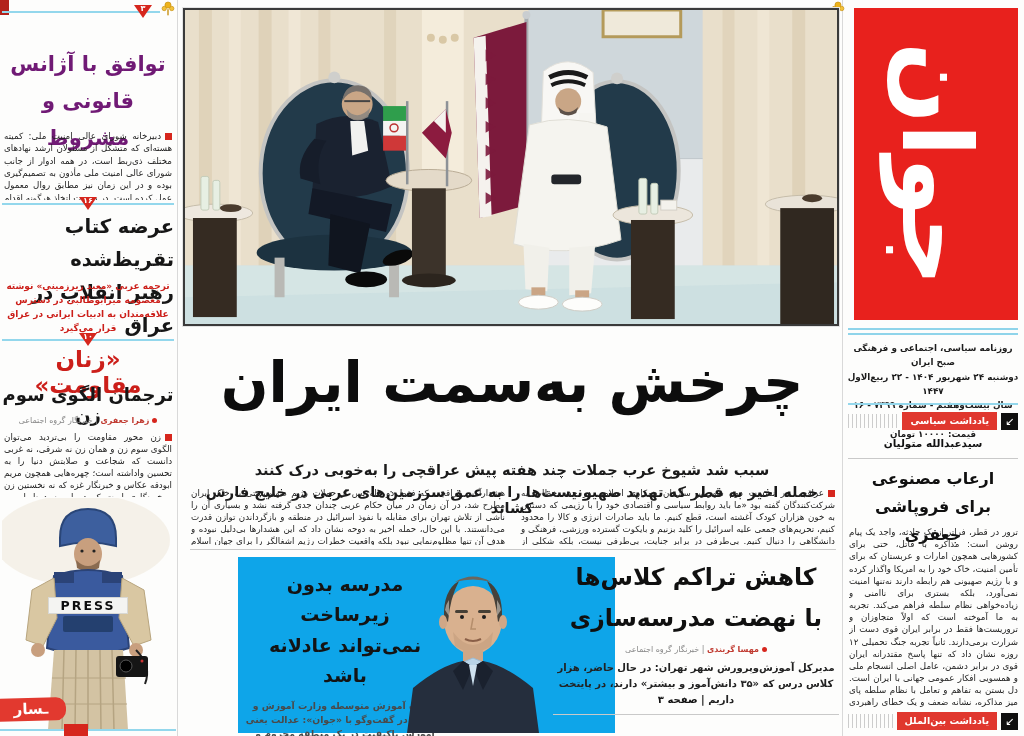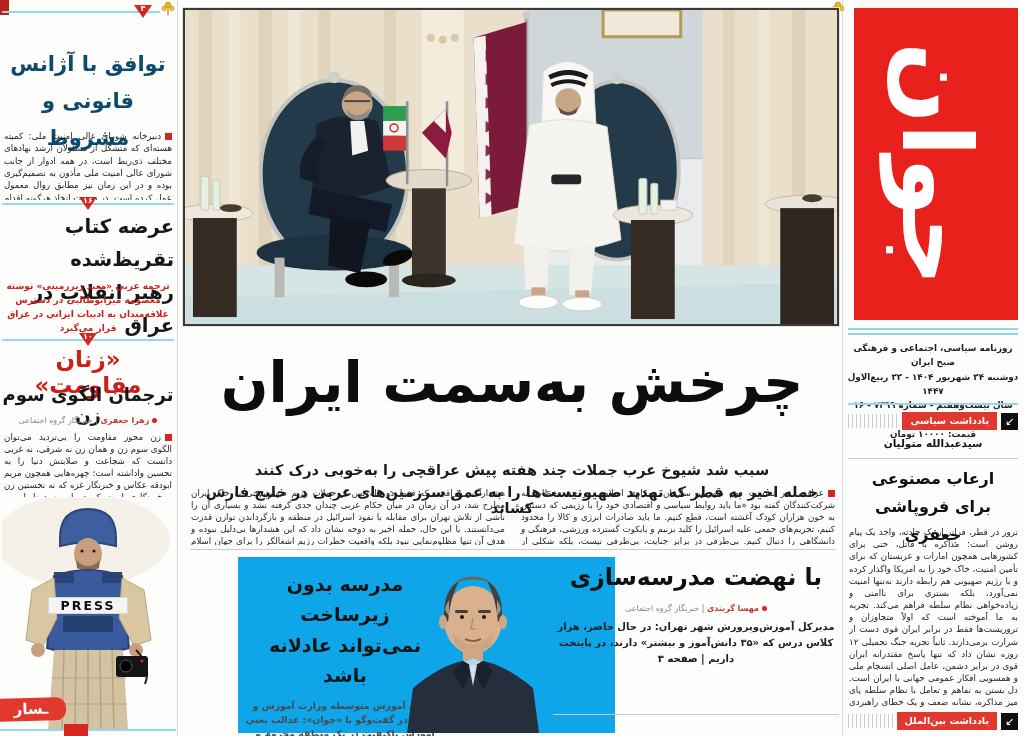--- a/index.html
+++ b/index.html
@@ -13,21 +13,21 @@
   .rule-cyan { position:absolute; height:2px; background:#93d7ec; }
   .rule-gray { position:absolute; height:1px; background:#c9c9c9; }
   .tri { position:absolute; width:0; height:0; border-left:9px solid transparent; border-right:9px solid transparent; border-top:13px solid #d6261d; }
   .tri-num { position:absolute; left:-9px; top:-14px; width:18px; text-align:center; color:#fff; font-size:8px; font-weight:bold; }
   .flower { position:absolute; width:14px; height:15px; }
   .bullet { display:inline-block; width:7px; height:7px; background:#d6261d; margin-left:4px; vertical-align:middle; }
   .pageref { font-weight:bold; color:#111; }
 
   
   .edge-mark { left:0; top:0; width:9px; height:15px; background:#b3221b; }
-  .lc-head-red { left:2px; top:46px; width:172px; text-align:center; color:#0c4a6e; font-weight:bold; font-size:21px; line-height:1.75; }
+  .lc-head-red { left:2px; top:46px; width:172px; text-align:center; color:#701a75; font-weight:bold; font-size:21px; line-height:1.75; }
   .lc-body { left:4px; top:130px; width:168px; font-size:8.7px; line-height:1.42; text-align:justify; text-align-last:right; color:#222; height:70px; overflow:hidden; }
   .lc-head-blk { left:2px; top:210px; width:172px; color:#161616; font-weight:bold; font-size:19.5px; line-height:1.7; }
   .lc-deck-red { left:6px; top:280px; width:164px; text-align:center; color:#cc1f1a; font-weight:bold; font-size:9px; line-height:1.55; }
   .lc-women-red { left:2px; top:346px; width:172px; text-align:center; color:#cc1f1a; font-weight:bold; font-size:23px; }
   .lc-women-blk { left:2px; top:384px; width:172px; text-align:center; color:#161616; font-weight:bold; font-size:18px; }
   .byline { text-align:center; font-size:8px; color:#888; }
   .byline .dot { display:inline-block; width:5px; height:5px; border-radius:50%; background:#d6261d; margin-left:3px; vertical-align:middle; }
   .byline .nm { color:#c03a30; font-weight:bold; }
   .lc-byline { left:2px; top:416px; width:172px; }
   .lc-women-body { left:4px; top:431px; width:168px; font-size:8.7px; line-height:1.38; text-align:justify; text-align-last:right; color:#222; height:66px; overflow:hidden; }
@@ -314,20 +314,21 @@
     <rect x="70" y="92" width="20" height="15" fill="#cfa787"></rect>
     <path d="M56,110 L80,100 104,110 97,121 80,109 63,121 Z" fill="#b9d4e8" stroke="#9cbcd6"></path>
     <path d="M14,175 L20,130 Q48,107 70,103 L80,109 90,103 Q112,107 140,130 L146,175 Z" fill="#252e3d"></path>
     <path d="M70,103 L80,109 70,132 60,113 Z" fill="#1a212e"></path>
     <path d="M90,103 L80,109 90,132 100,113 Z" fill="#1a212e"></path>
     <path d="M76,107 L84,107 80,128 Z" fill="#cfe2f0"></path>
   </svg>
 
   <div class="abs white-art">
     <div class="wa-h">
+      <div>کاهش تراکم کلاس‌ها</div>
       <div>با نهضت مدرسه‌سازی</div>
     </div>
     <div class="byline wa-byline">
       <span class="dot"></span><span class="nm">مهسا گربندی</span> <span>| خبرنگار گروه اجتماعی</span>
     </div>
     <p class="wa-body"><span>مدیرکل آموزش‌وپرورش شهر تهران: در حال حاضر، هزار کلاس درس که «۳۵ دانش‌آموز و بیشتر» دارند، در پایتخت داریم </span><span class="pageref">| صفحه ۳</span></p>
   </div>
   <div class="rule-gray wa-rule"></div>
 
   <div class="abs masthead">

